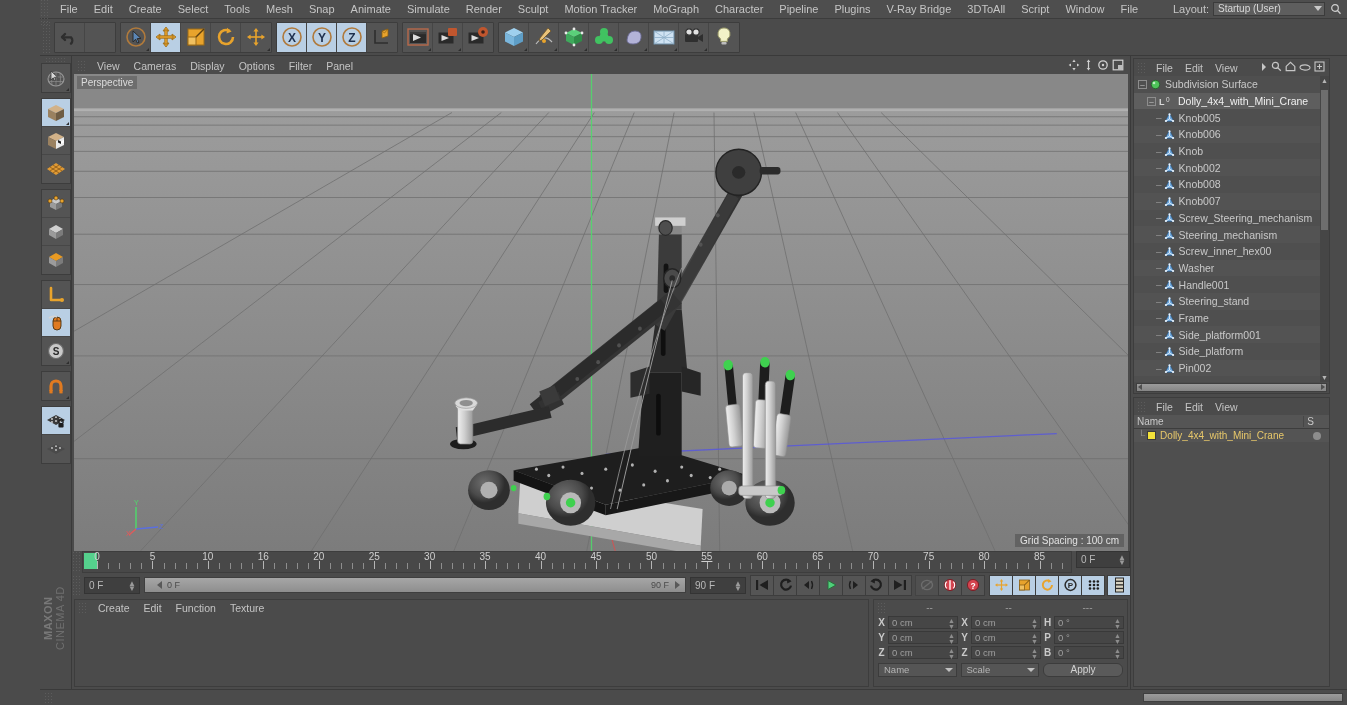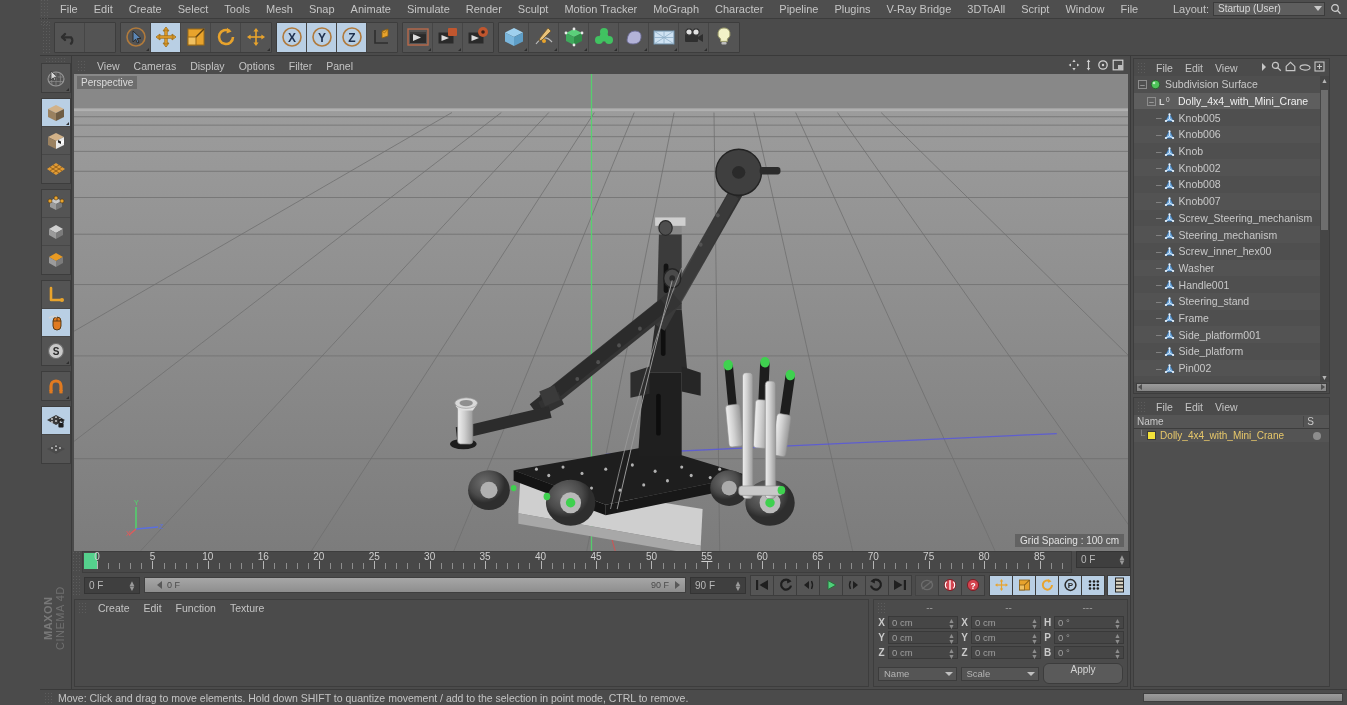--- a/index.html
+++ b/index.html
@@ -139,21 +139,21 @@
   .crow{ display:flex; align-items:center; gap:2px; }
   .clab{ width:9px; font-size:10px; font-weight:bold; color:#c9c9c9; text-align:center; }
   .cfield{ flex:1; height:13px; background:#464646; border:1px solid #393939;
      font-size:9.5px; color:#9f9f9f; line-height:11px; padding-left:3px; position:relative; }
   .cfield .sp{ position:absolute; right:2px; top:1px; font-size:7px; color:#8d8d8d; line-height:5.5px; }
   .coordfoot{ display:flex; gap:4px; padding:3px 4px 0 4px; align-items:center; }
   .cdrop{ flex:1; height:14px; background:#555; border:1px solid #3c3c3c; font-size:9.5px;
      color:#b5b5b5; line-height:12px; padding-left:5px; position:relative; }
   .cdrop .arw{ position:absolute; right:3px; top:4px; width:0;height:0;
      border-left:4px solid transparent;border-right:4px solid transparent;border-top:4px solid #c0c0c0; }
-  .applybtn{ width:80px; height:21px; background:#5a5a5a; border:1px solid #3c3c3c; border-radius:6px;
+  .applybtn{ width:80px; height:14px; background:#5a5a5a; border:1px solid #3c3c3c; border-radius:6px;
      font-size:10px; color:#d2d2d2; text-align:center; line-height:12px; }
 
   
   .rightcol{ width:202px; background:#4b4b4b; display:flex; flex-direction:column; border-left:1px solid #3a3a3a; }
   .omgr{ flex:0 0 336px; margin:2px 2px 0 2px; border:1px solid #3d3d3d; display:flex; flex-direction:column;
      background:#4b4b4b; }
   .ombar{ height:17px; display:flex; align-items:center; }
   .ombar .ogrip{ width:10px;height:12px; margin:0 3px;
     background-image:radial-gradient(circle,#6a6a6a .8px,transparent .9px); background-size:3px 3px; opacity:.55;}
   .ombar .om{ padding:0 6px; font-size:10.5px; color:#c4c4c4; }
@@ -1519,18 +1519,17 @@
 
     <div class="vtabcol">
       <div id="vTabsTop"></div>
       <div class="vspacer"></div>
       <div id="vTabsBottom"></div>
     </div>
   </div>
 
   <div class="statusbar">
     <div class="sgrip"></div>
-    <div class="stxt">Move: Click and drag to move elements. Hold down SHIFT to quantize movement / add to the selection in point mode, CTRL to remove.</div>
     <div class="statusright">
       <div class="bar"></div>
     </div>
   </div>
 </div>
 
 </body></html>

